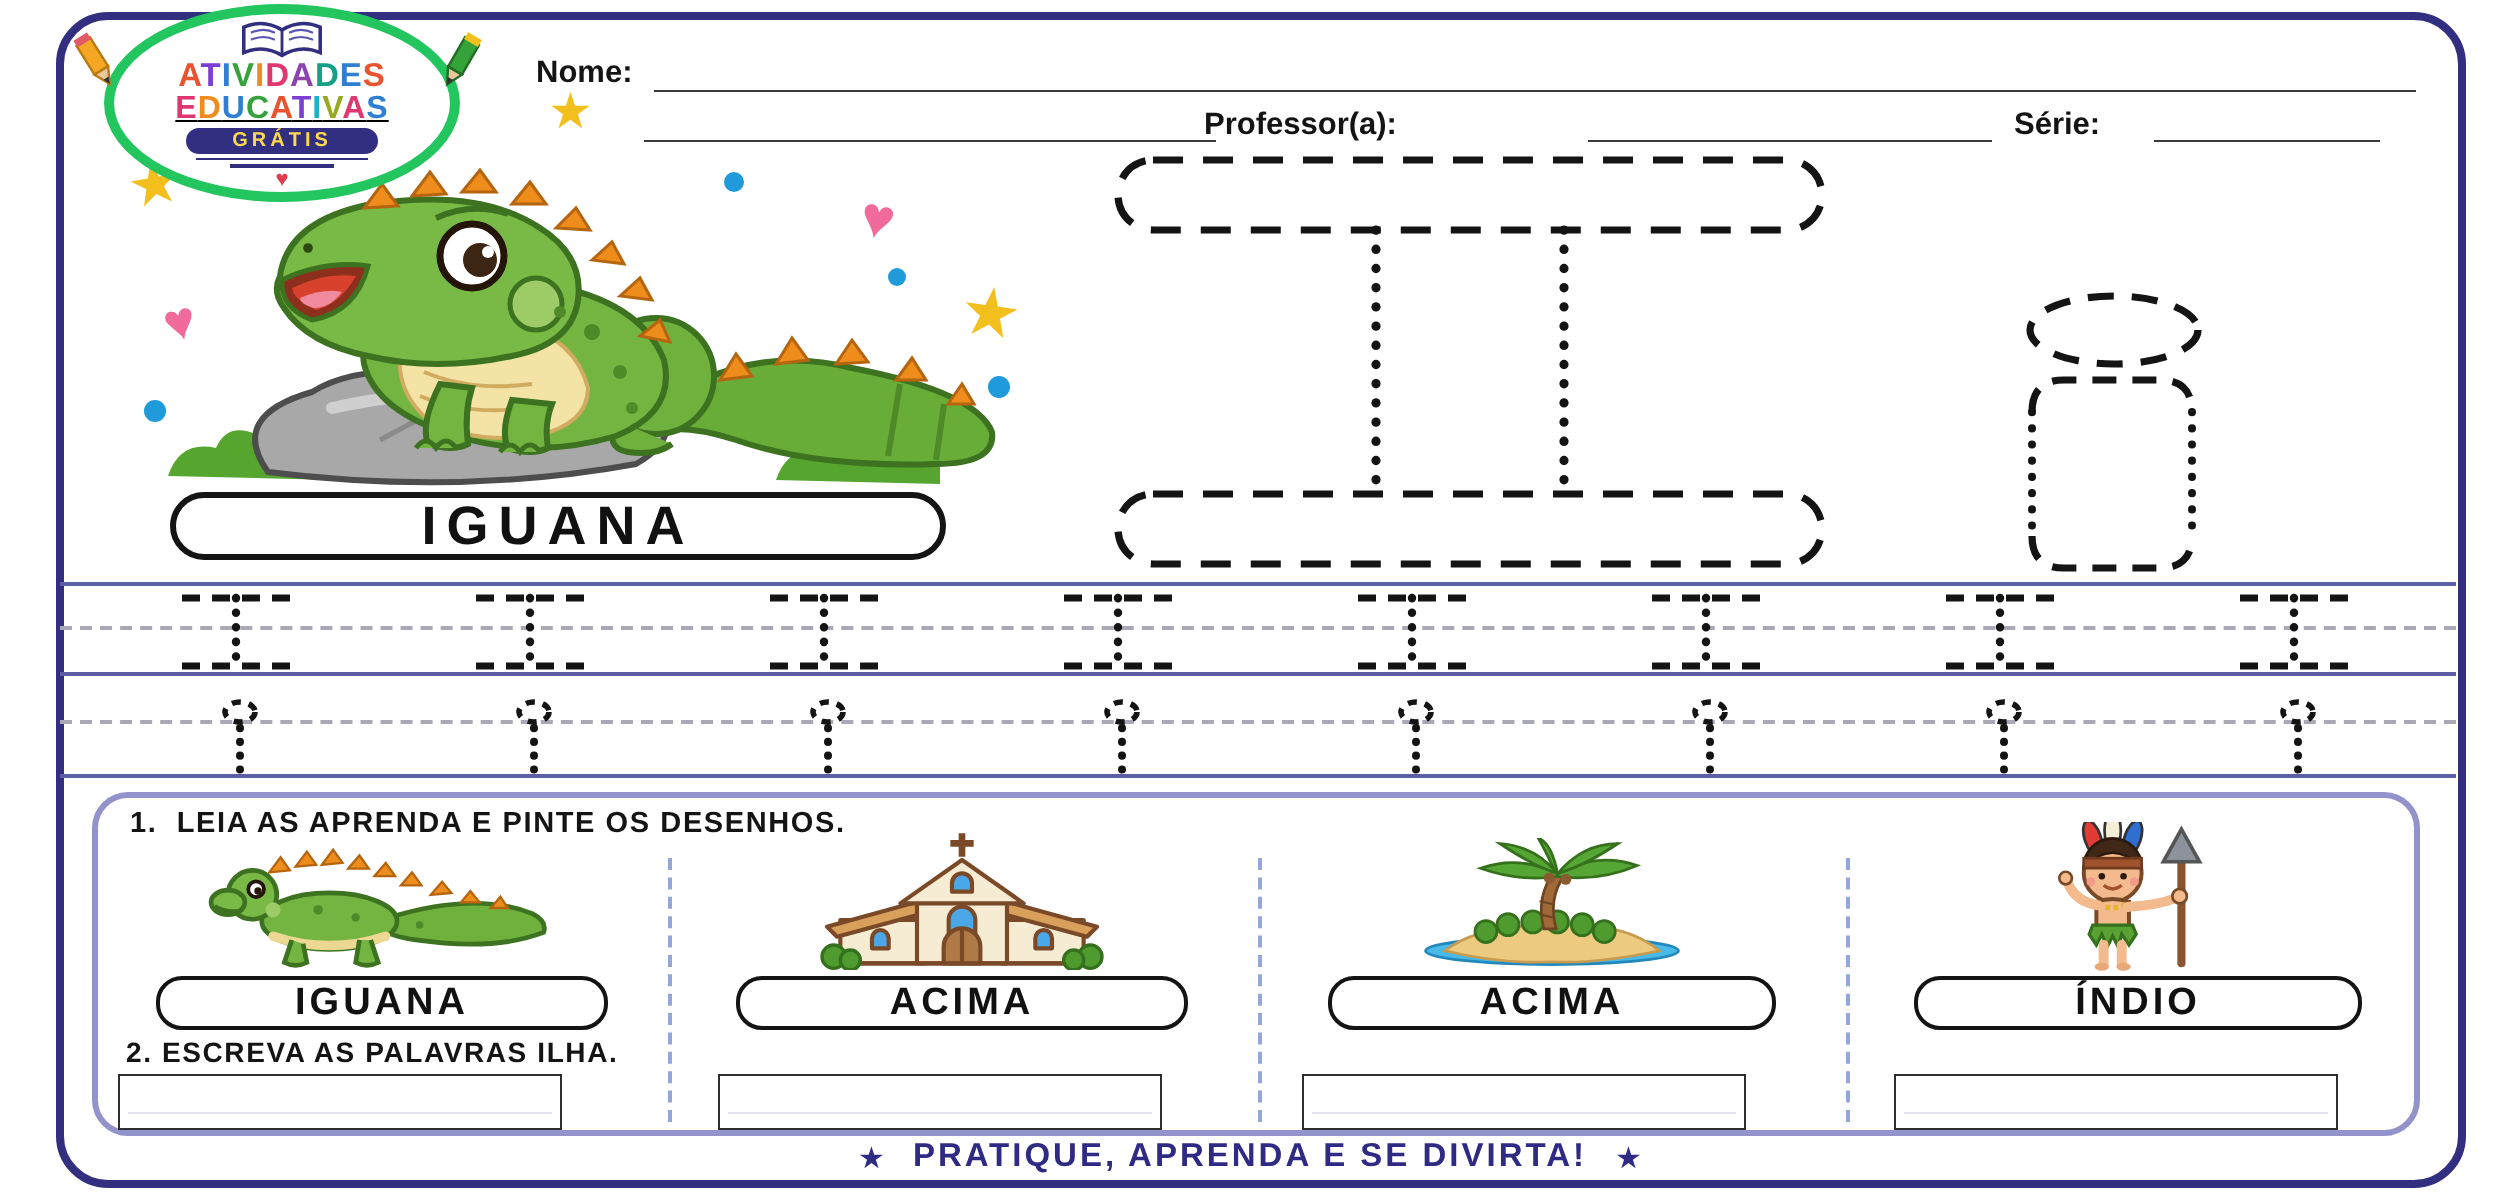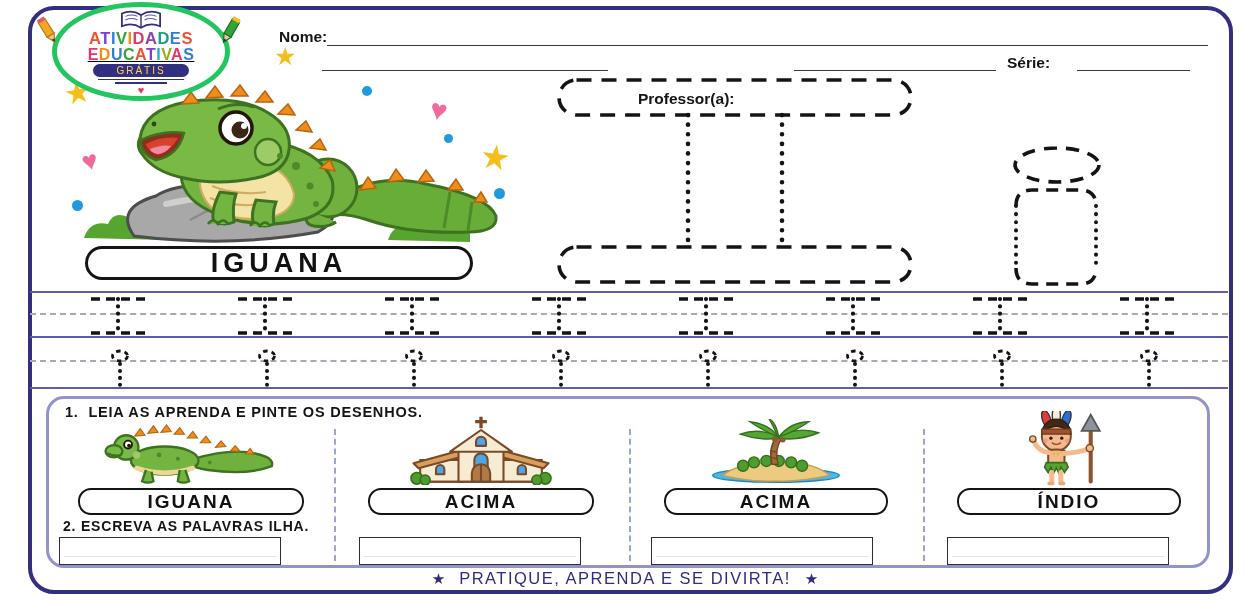--- a/index.html
+++ b/index.html
@@ -8,21 +8,21 @@
   .abs{position:absolute;}
 
   
   .page-border{left:28px;top:6px;width:1205px;height:588px;border:4px solid #322e80;border-radius:26px;box-sizing:border-box;}
 
   
   .logo{left:52px;top:2px;width:178px;height:99px;background:#fff;border:5px solid #22c55e;border-radius:50%;box-sizing:border-box;display:flex;flex-direction:column;align-items:center;justify-content:flex-start;padding-top:3px;z-index:5;}
   .logo-line{font-weight:900;line-height:1.02;letter-spacing:.5px;}
   .logo-line1{font-size:16.5px;}
   .logo-line2{font-size:16px;text-decoration:underline;}
-  .logo-banner{margin-top:1px;background:#322e80;color:#ffd94d;font-size:10px;font-weight:400;letter-spacing:2px;padding:1px 23px;border-radius:7px;}
+  .logo-banner{margin-top:1px;background:#322e80;color:#ffd94d;font-size:10px;font-weight:700;letter-spacing:2px;padding:1px 23px;border-radius:7px;}
   .logo-rule{background:#322e80;height:2px;margin-top:2px;}
   .rule-a{width:86px;} .rule-b{width:52px;}
   .logo-heart{color:#e23b4e;font-size:11px;line-height:1;margin-top:1px;}
   .pencil{position:absolute;z-index:6;}
 
   
   .field-label{font-weight:800;color:#141414;font-size:15.5px;white-space:nowrap;}
   .field-line{border-bottom:1.7px solid #3a3a3a;height:14px;}
 
   
@@ -46,21 +46,21 @@
   
   .panel{left:46px;top:396px;width:1164px;height:172px;border:3px solid #9393cc;border-radius:18px;box-sizing:border-box;background:#fff;}
   .panel-title{font-weight:800;font-size:14.5px;color:#141414;letter-spacing:.8px;white-space:nowrap;}
   .sep{border-left:2.5px dashed #95a6da;width:0;height:132px;top:30px;}
   .cell-label{height:27px;border:2.5px solid #141414;border-radius:13px;background:#fff;display:flex;align-items:center;justify-content:center;font-size:19px;font-weight:800;letter-spacing:2px;color:#111;box-sizing:border-box;top:89px;width:226px;}
   .write-box{top:138px;width:222px;height:28px;border:1.7px solid #2f2f2f;background:#fff;box-sizing:border-box;}
   .write-box::after{content:"";position:absolute;left:4px;right:4px;bottom:7px;border-top:1px solid #e2e2ee;}
 
   
   .footer{left:0;top:569px;width:1250px;display:flex;align-items:center;justify-content:center;gap:14px;color:#2f2b85;}
-  .footer-text{font-weight:400;font-size:16.5px;letter-spacing:1.5px;}
+  .footer-text{font-weight:700;font-size:16.5px;letter-spacing:1.5px;}
   .footer-star{font-size:15px;}
 </style>
 </head>
 <body>
 
 <div id="page">
 
   <div class="abs page-border"></div>
 
   <div class="abs logo">
@@ -82,25 +82,25 @@
     <polygon points="6.5,24.5 9.5,24.5 8,28" fill="#333"></polygon>
     <rect x="4" y="0" width="8" height="4" fill="#e05a6a"></rect>
   </svg>
   <svg class="pencil" style="left:222px;top:16px;transform:rotate(30deg);" width="16" height="30" viewBox="0 0 16 30">
     <rect x="4" y="3" width="8" height="17" fill="#35a23a" stroke="#1f6e24" stroke-width="1.2"></rect>
     <polygon points="4,20 12,20 8,28" fill="#e8c79a" stroke="#1f6e24" stroke-width="1.2"></polygon>
     <polygon points="6.5,24.5 9.5,24.5 8,28" fill="#333"></polygon>
     <rect x="4" y="0" width="8" height="4" fill="#f2bf1d"></rect>
   </svg>
 
-  <span class="abs field-label" style="left:279px;top:28px;">Nome:</span>
+  <span class="abs field-label" style="left:268px;top:28px;">Nome:</span>
   <div class="abs field-line" style="left:327px;top:31px;width:881px;"></div>
   <span class="abs deco deco-star" style="left:274px;top:44px;font-size:25px;">★</span>
   <div class="abs field-line" style="left:322px;top:56px;width:286px;"></div>
-  <span class="abs field-label" style="left:638px;top:54px;margin-top:36px;">Professor(a):</span>
+  <span class="abs field-label" style="left:602px;top:54px;">Professor(a):</span>
   <div class="abs field-line" style="left:794px;top:56px;width:202px;"></div>
   <span class="abs field-label" style="left:1007px;top:54px;">Série:</span>
   <div class="abs field-line" style="left:1077px;top:56px;width:113px;"></div>
 
   <svg class="abs" style="left:70px;top:84px;" width="450" height="160" viewBox="0 -8 450 160">
 
     <path d="M14,146 Q20,128 38,132 Q44,118 60,126 Q72,114 82,128 Q94,124 96,138 L98,148 Z" fill="#55a52e"></path>
     <path d="M318,148 Q324,130 342,134 Q350,120 366,128 Q378,120 386,132 Q398,128 400,142 L400,150 Z" fill="#55a52e"></path>
 
     <path d="M64,144 Q44,116 86,104 Q108,90 156,94 Q222,86 252,106 Q276,124 248,140 Q160,156 64,144 Z" fill="#a8a8a8" stroke="#4d4d4d" stroke-width="3"></path>

